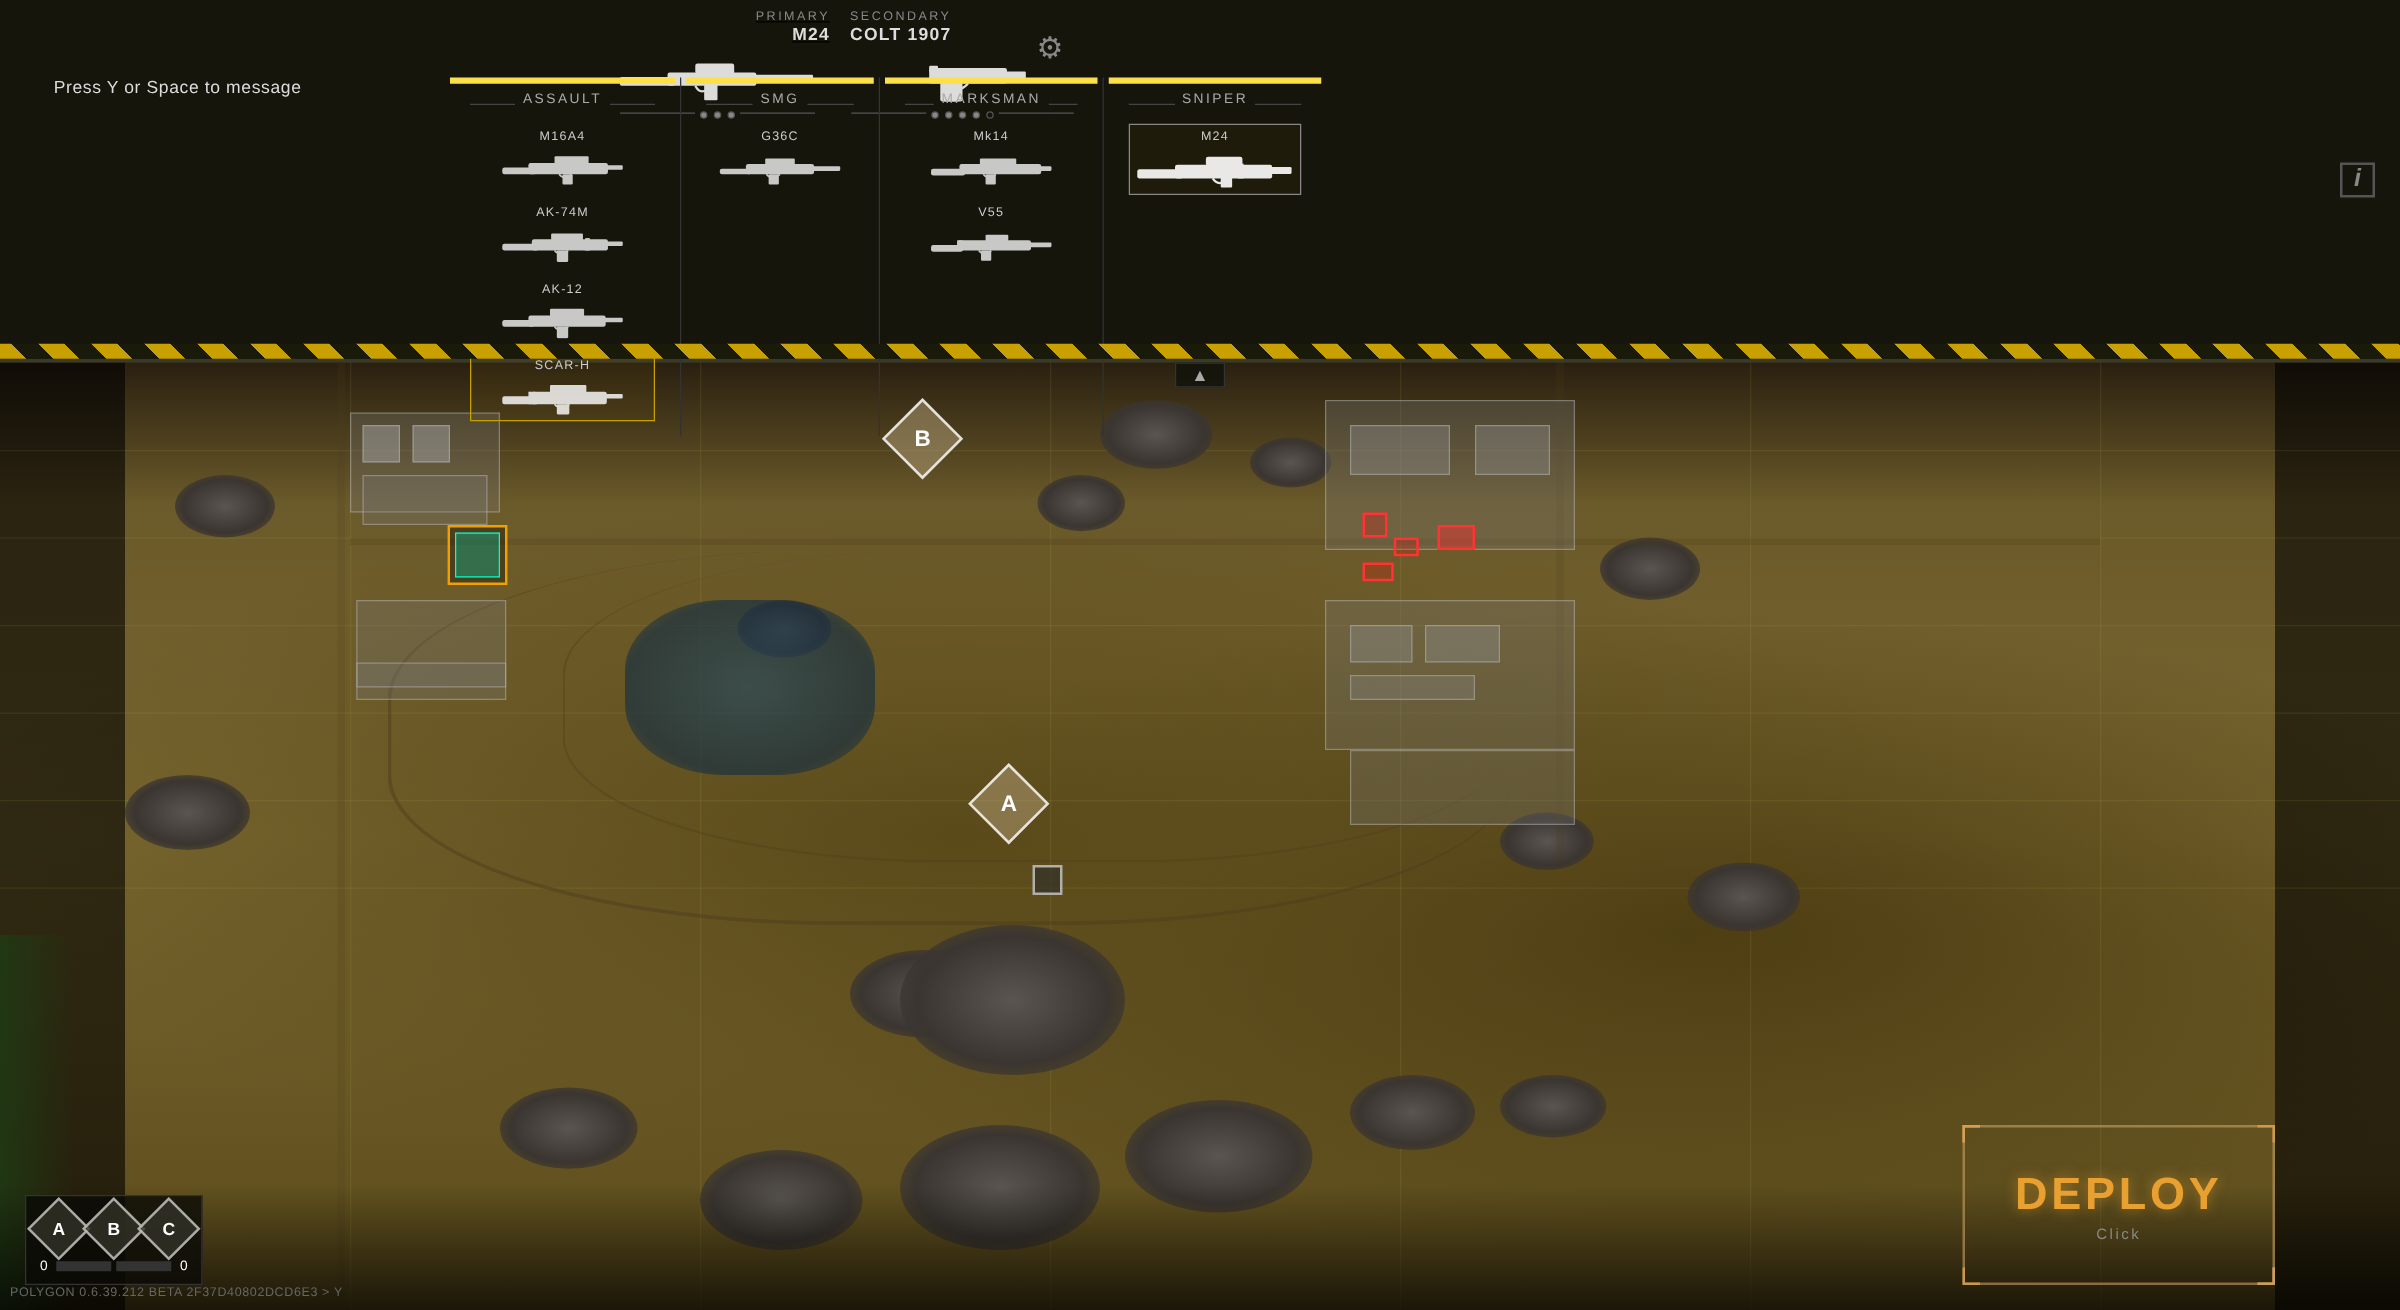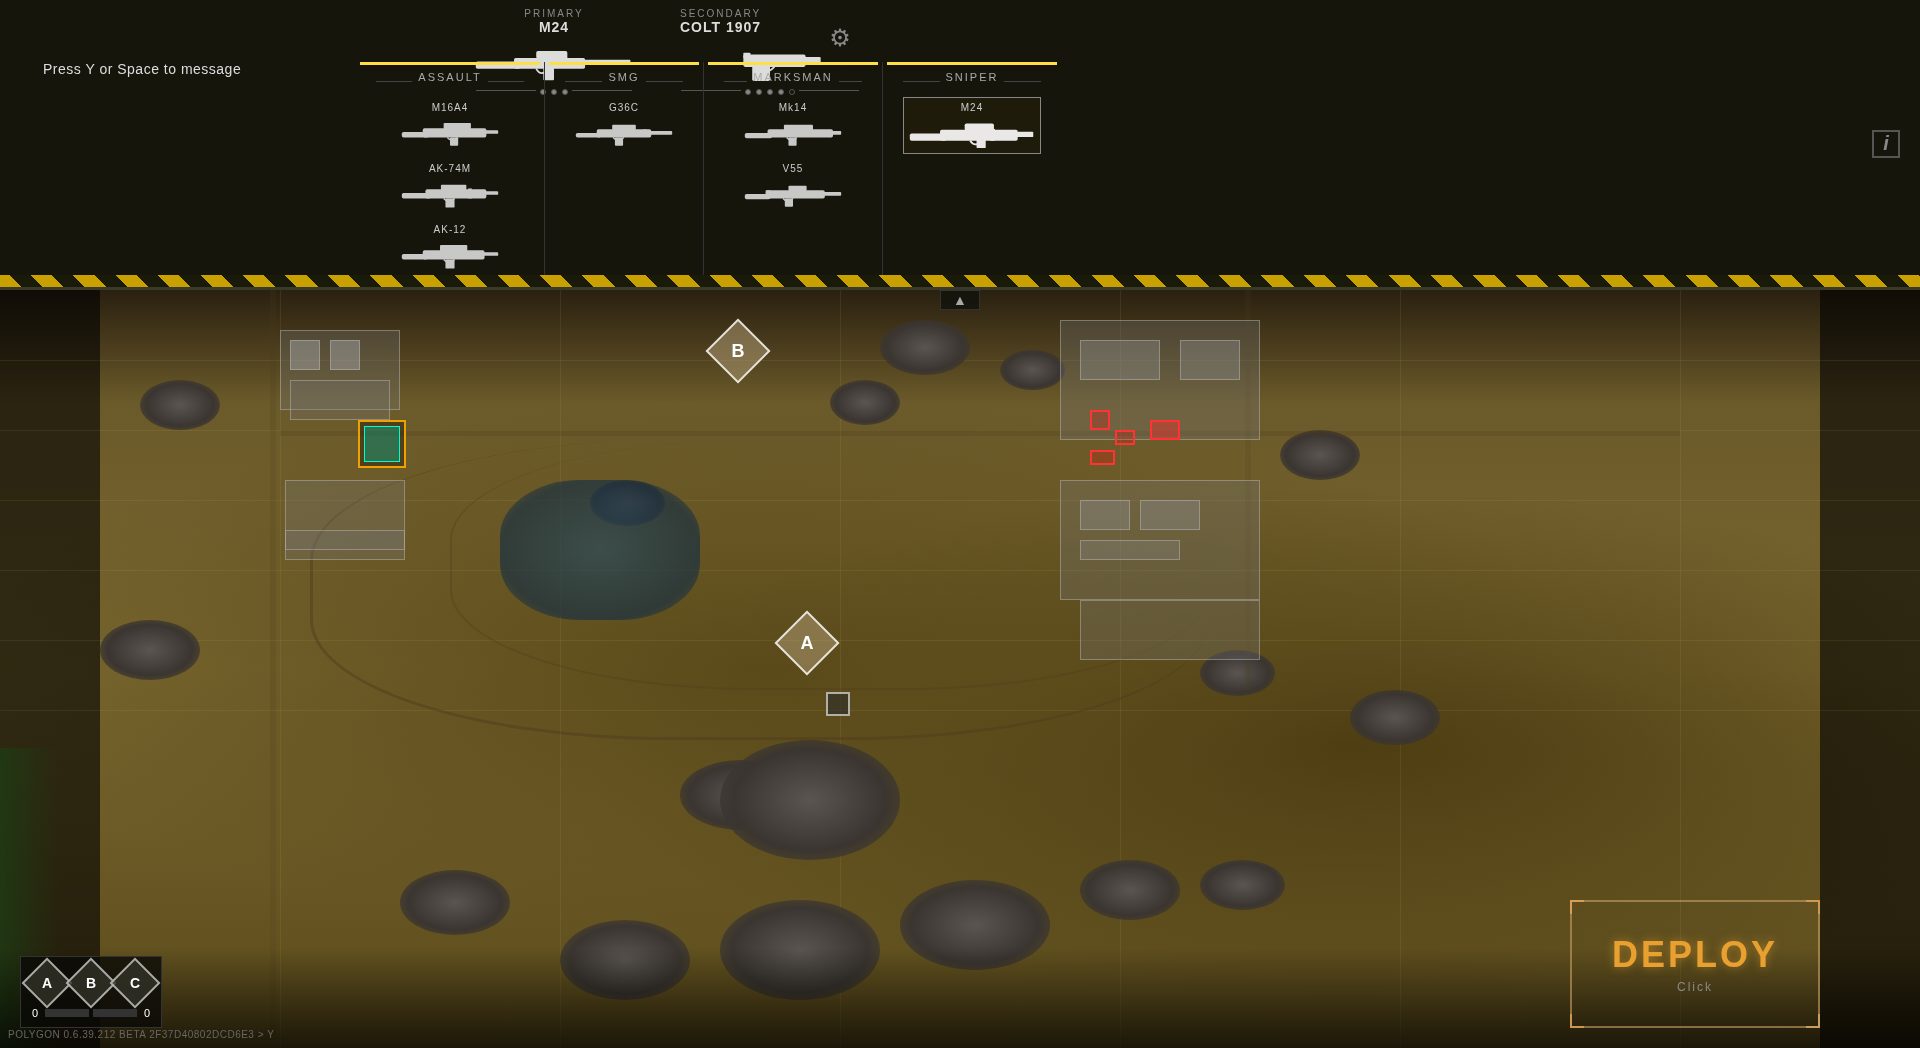--- a/index.html
+++ b/index.html
@@ -61,22 +61,23 @@
         #c8a000 15px,
         #1a1a0a 15px,
         #1a1a0a 30px
       );
     }
 
     
     #primary-weapon {
       position: absolute;
       top: 8px;
-      left: 464px;
-      text-align: center;
+      left: 484px;
+      text-align: right;
+      text-decoration: underline;
     }
 
     .weapon-label {
       color: #888;
       font-size: 10px;
       letter-spacing: 2px;
       text-transform: uppercase;
     }
 
     .weapon-name {
@@ -136,21 +137,21 @@
     #weapon-panel {
       position: absolute;
       top: 62px;
       left: 360px;
       display: flex;
       gap: 0;
     }
 
     .weapon-category {
       padding: 6px 16px;
-      border-top: 3px solid #fde047;
+      border-top: 5px solid #fde047;
     }
 
     .category-label {
       color: #aaa;
       font-size: 11px;
       letter-spacing: 2px;
       text-transform: uppercase;
       text-align: center;
       margin-bottom: 8px;
     }
@@ -720,20 +721,34 @@
             <rect x="2" y="15" width="28" height="6" rx="2"></rect>
             <rect x="25" y="11" width="68" height="10" rx="2"></rect>
             <rect x="88" y="13" width="20" height="4" rx="1"></rect>
             <rect x="50" y="21" width="10" height="10" rx="1"></rect>
             <path d="M48 21 Q53 27 60 21" fill="none" stroke="white" stroke-width="1.5"></path>
             <rect x="44" y="5" width="30" height="7" rx="1"></rect>
           </g>
         </svg>
       </div>
 
+      <div class="weapon-item selected">
+        <div class="weapon-item-name">SCAR-H</div>
+        <svg viewBox="0 0 110 30" class="gun-svg">
+          <g fill="white" opacity="0.9">
+            <rect x="2" y="15" width="32" height="7" rx="2"></rect>
+            <rect x="28" y="11" width="66" height="11" rx="2"></rect>
+            <rect x="89" y="13" width="19" height="4" rx="1"></rect>
+            <rect x="50" y="22" width="11" height="9" rx="1"></rect>
+            <path d="M48 22 Q53 28 61 22" fill="none" stroke="white" stroke-width="1.5"></path>
+            <rect x="44" y="5" width="32" height="7" rx="1"></rect>
+            <rect x="25" y="11" width="6" height="11"></rect>
+          </g>
+        </svg>
+      </div>
     </div>
 
     <div class="cat-separator"></div>
 
     <div class="weapon-category cat-smg">
       <div class="cat-header-line">
         <div class="cat-line"></div>
         <div class="category-label">SMG</div>
         <div class="cat-line"></div>
       </div>

